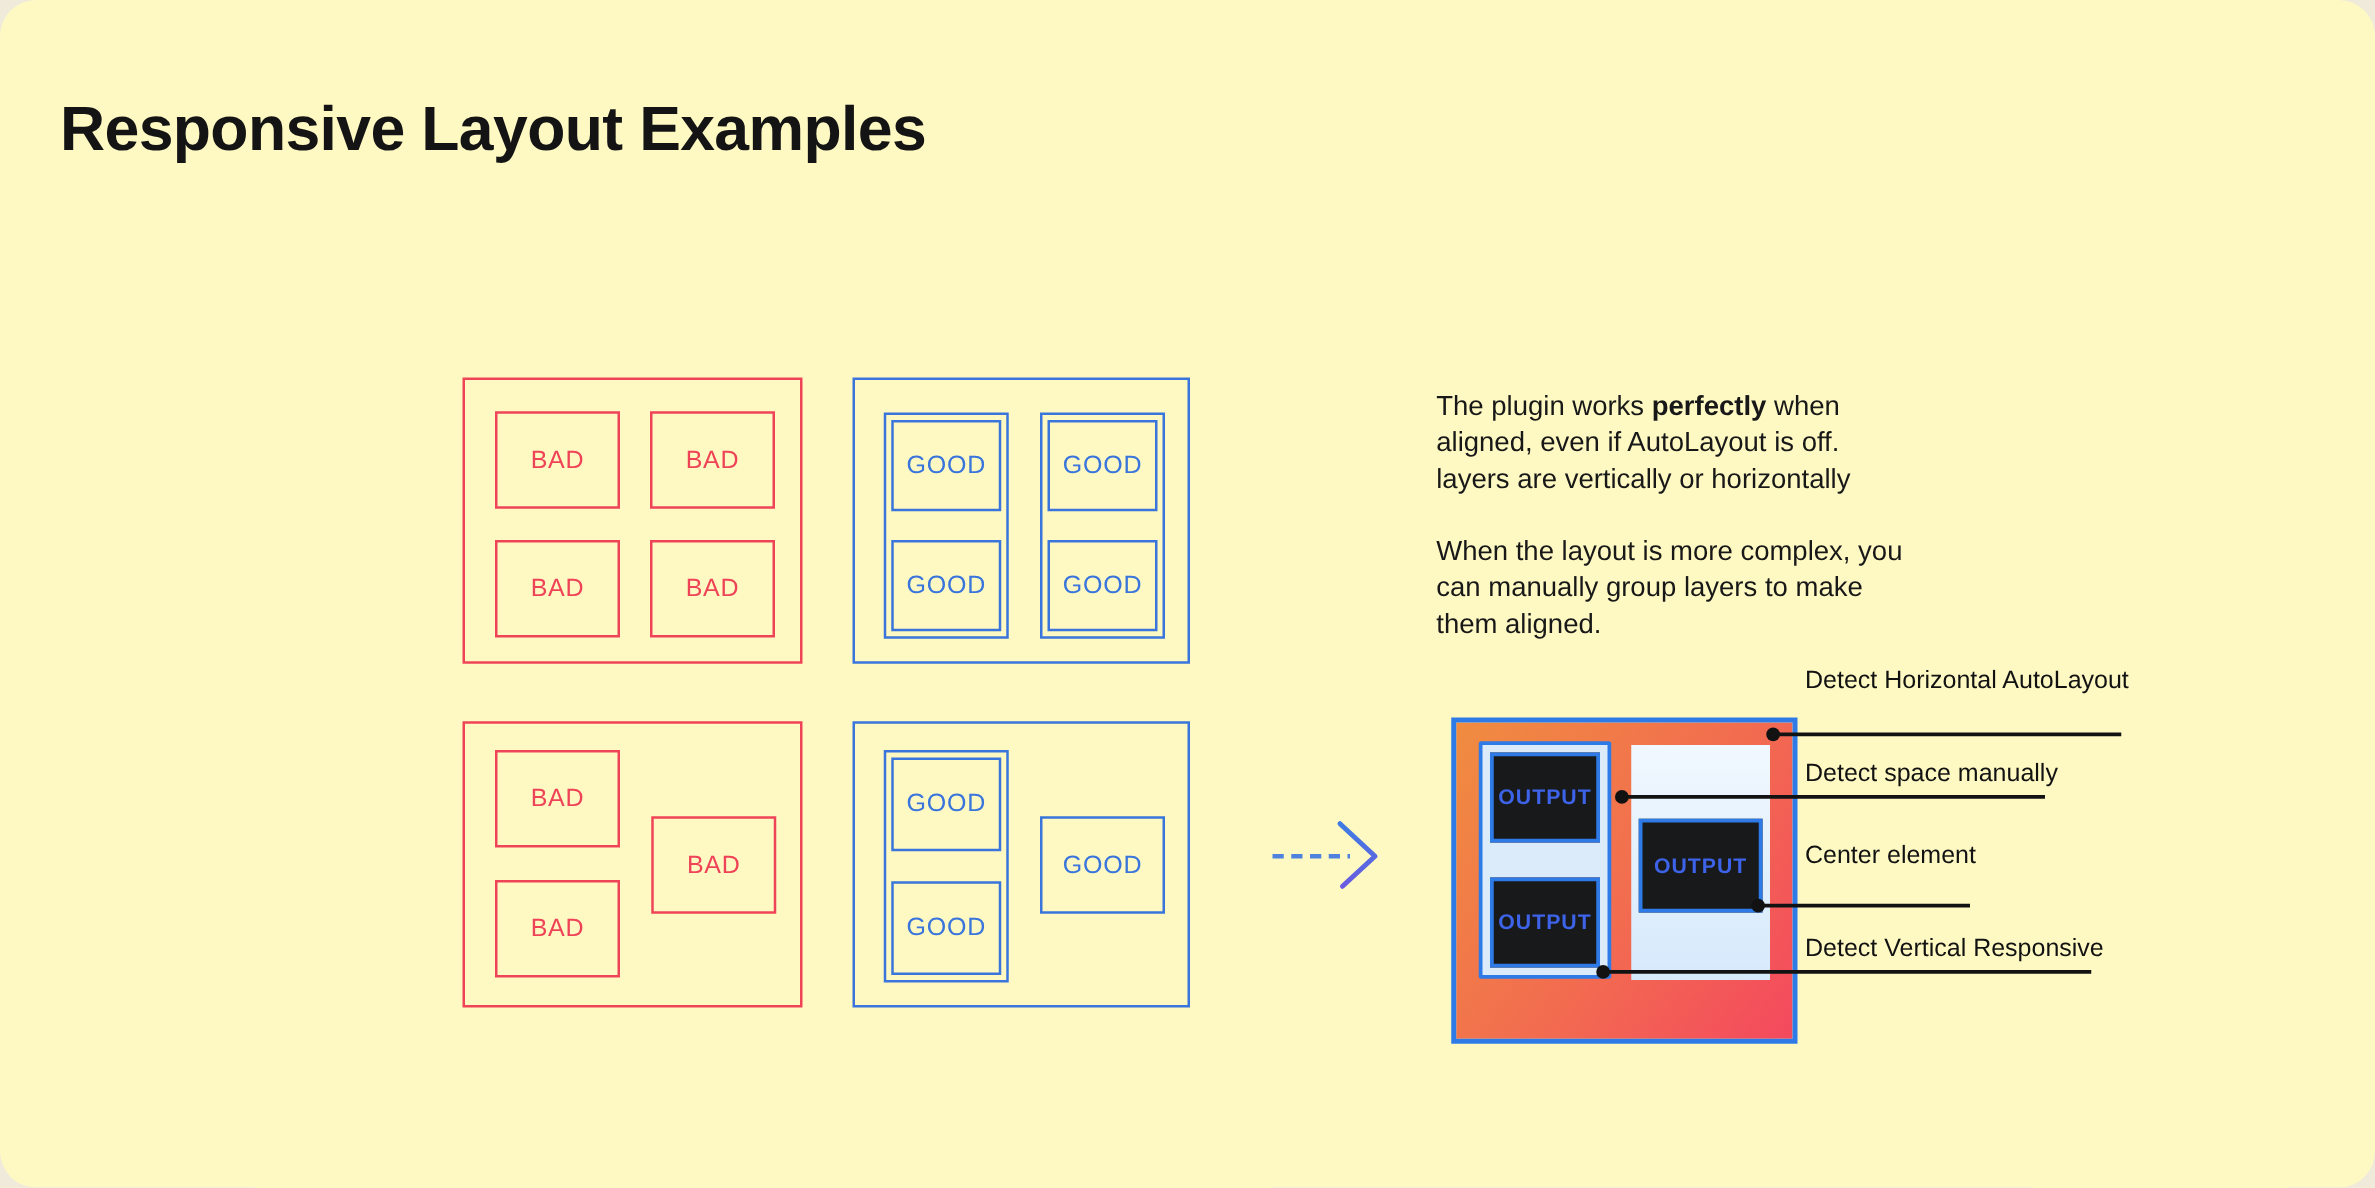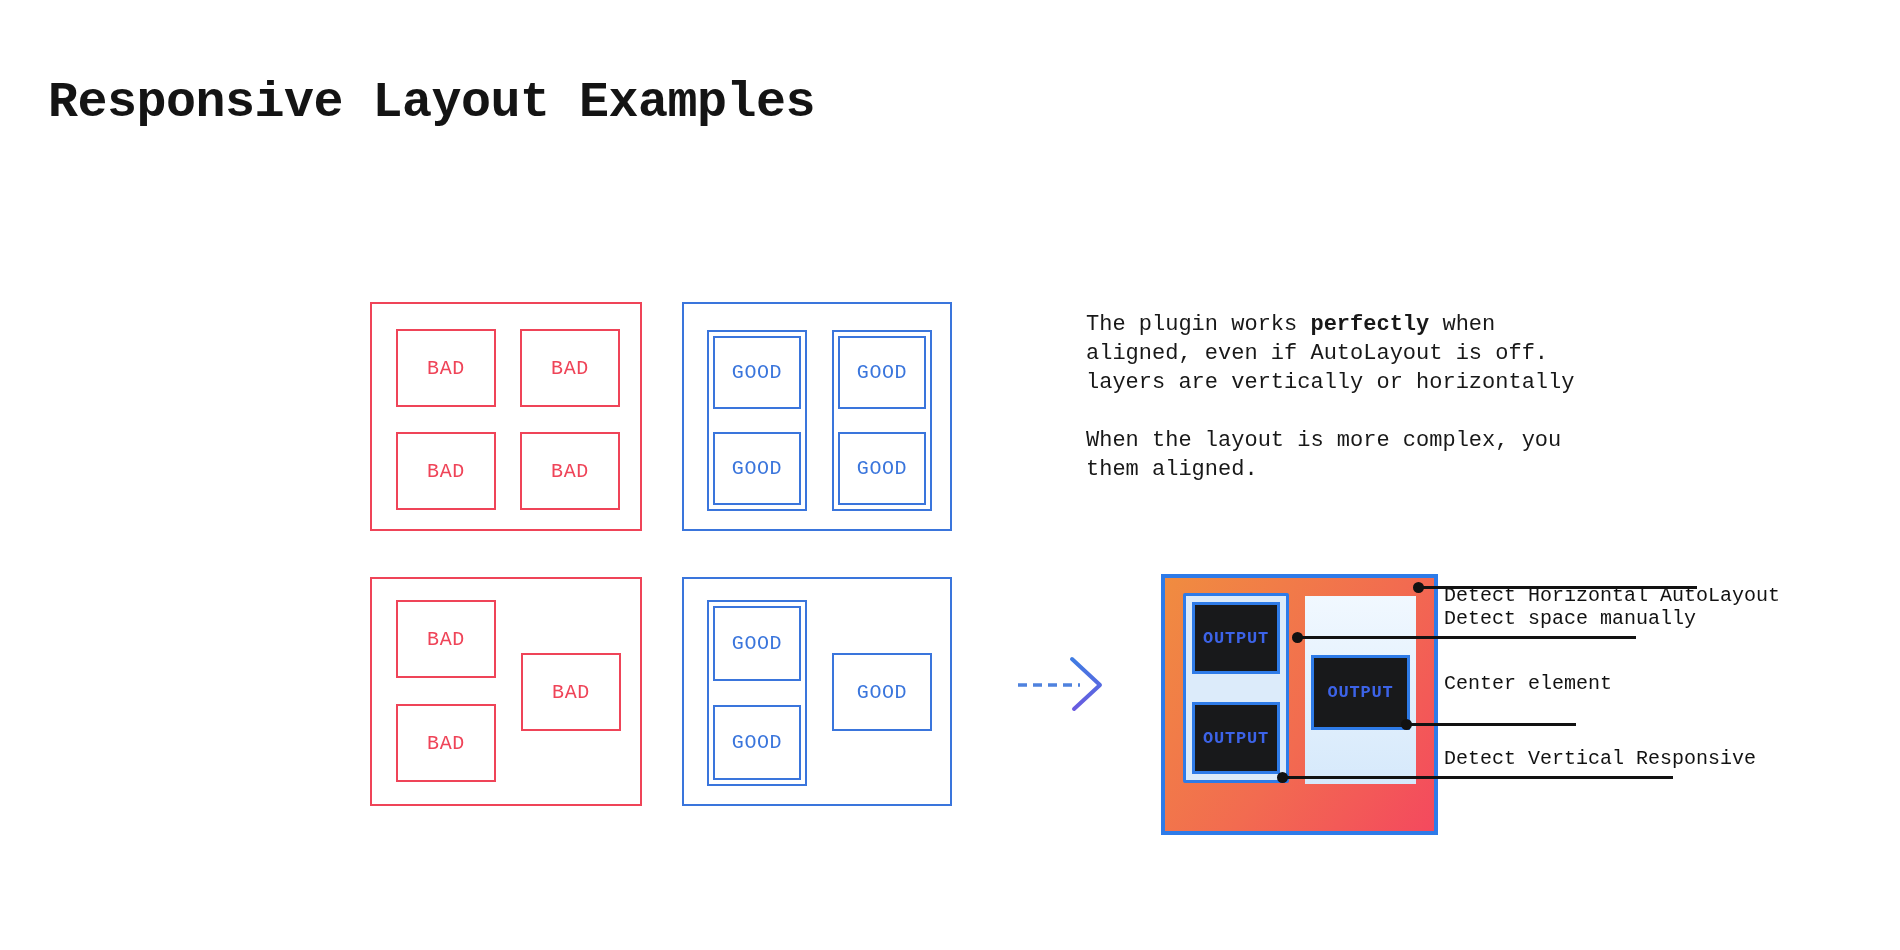--- a/index.html
+++ b/index.html
@@ -1,18 +1,18 @@
 <!DOCTYPE html>
 <html><head>
 <meta charset="utf-8">
 <style>
   html,body{margin:0;padding:0;background:#F0EADB;}
   .stage{
-    position:relative;width:1900px;height:950px;background:#ffffff;
-    font-family:Liberation Mono, monospace;overflow:hidden;
+    position:relative;width:1900px;height:950px;background:#fef9c3;
+    font-family:Liberation Sans, sans-serif;overflow:hidden;border-radius:29px;
   }
   .page-title{
     position:absolute;left:48px;top:40px;
     font-size:50px;font-weight:700;letter-spacing:-0.5px;color:#141414;
   }
   
   .group{position:absolute;box-sizing:border-box;padding-left:29px;}
   .group.red{border:2px solid #EF4458;}
   .group.blue{border:2px solid #3A75DC;}
   .box{
@@ -43,21 +43,21 @@
   #g-bad-complex .p2{left:24px;top:125px;width:100px;height:78px;}
   #g-bad-complex .p3{left:149px;top:74px;width:100px;height:78px;}
 
   #g-good-complex{left:682px;top:577px;width:270px;height:229px;}
   #g-good-complex .c1{left:23px;top:21px;width:100px;height:186px;}
   #g-good-complex .c1 .box{height:75px;}
   #g-good-complex .single{left:148px;top:74px;width:100px;height:78px;}
 
   
   .desc{
-    position:absolute;left:1086px;top:310px;
+    position:absolute;left:1149px;top:310px;
     font-size:22px;line-height:29px;color:#181818;
   }
   .desc .para + .para{margin-top:29px;}
   .desc b{font-weight:700;}
 
   
   .arrow{position:absolute;left:1014px;top:655px;width:90px;height:60px;}
 
   
   .outdiag{
@@ -82,21 +82,21 @@
   }
   .rightstrip .outbox{position:absolute;left:6px;top:59px;width:99px;height:75px;}
 
   
   .ann-line{position:absolute;height:3px;background:#121212;}
   .ann-dot{position:absolute;width:11px;height:11px;border-radius:50%;background:#121212;}
   .ann-label{position:absolute;left:1444px;font-size:20px;line-height:24px;color:#121212;white-space:nowrap;}
 
   #ann1-line{left:1419px;top:586px;width:278px;}
   #ann1-dot{left:1413px;top:582px;}
-  #ann1-label{top:584px;}
+  #ann1-label{top:532px;}
 
   #ann2-line{left:1298px;top:636px;width:338px;}
   #ann2-dot{left:1292px;top:632px;}
   #ann2-label{top:607px;}
 
   #ann3-line{left:1407px;top:723px;width:169px;}
   #ann3-dot{left:1401px;top:719px;}
   #ann3-label{top:672px;}
 
   #ann4-line{left:1283px;top:776px;width:390px;}
@@ -143,20 +143,21 @@
   </div>
 
   <div class="desc">
     <div class="para">
       <div><span>The plugin works </span><b>perfectly</b><span> when</span></div>
       <div>aligned, even if AutoLayout is off.</div>
       <div>layers are vertically or horizontally</div>
     </div>
     <div class="para">
       <div>When the layout is more complex, you</div>
+      <div>can manually group layers to make</div>
       <div>them aligned.</div>
     </div>
   </div>
 
   <svg class="arrow" viewBox="0 0 90 60" width="90" height="60">
     <defs>
       <linearGradient id="chevgrad" x1="0" y1="0" x2="0" y2="1">
         <stop offset="0" stop-color="#3F7CE2"></stop>
         <stop offset="1" stop-color="#6A5BE0"></stop>
       </linearGradient>

